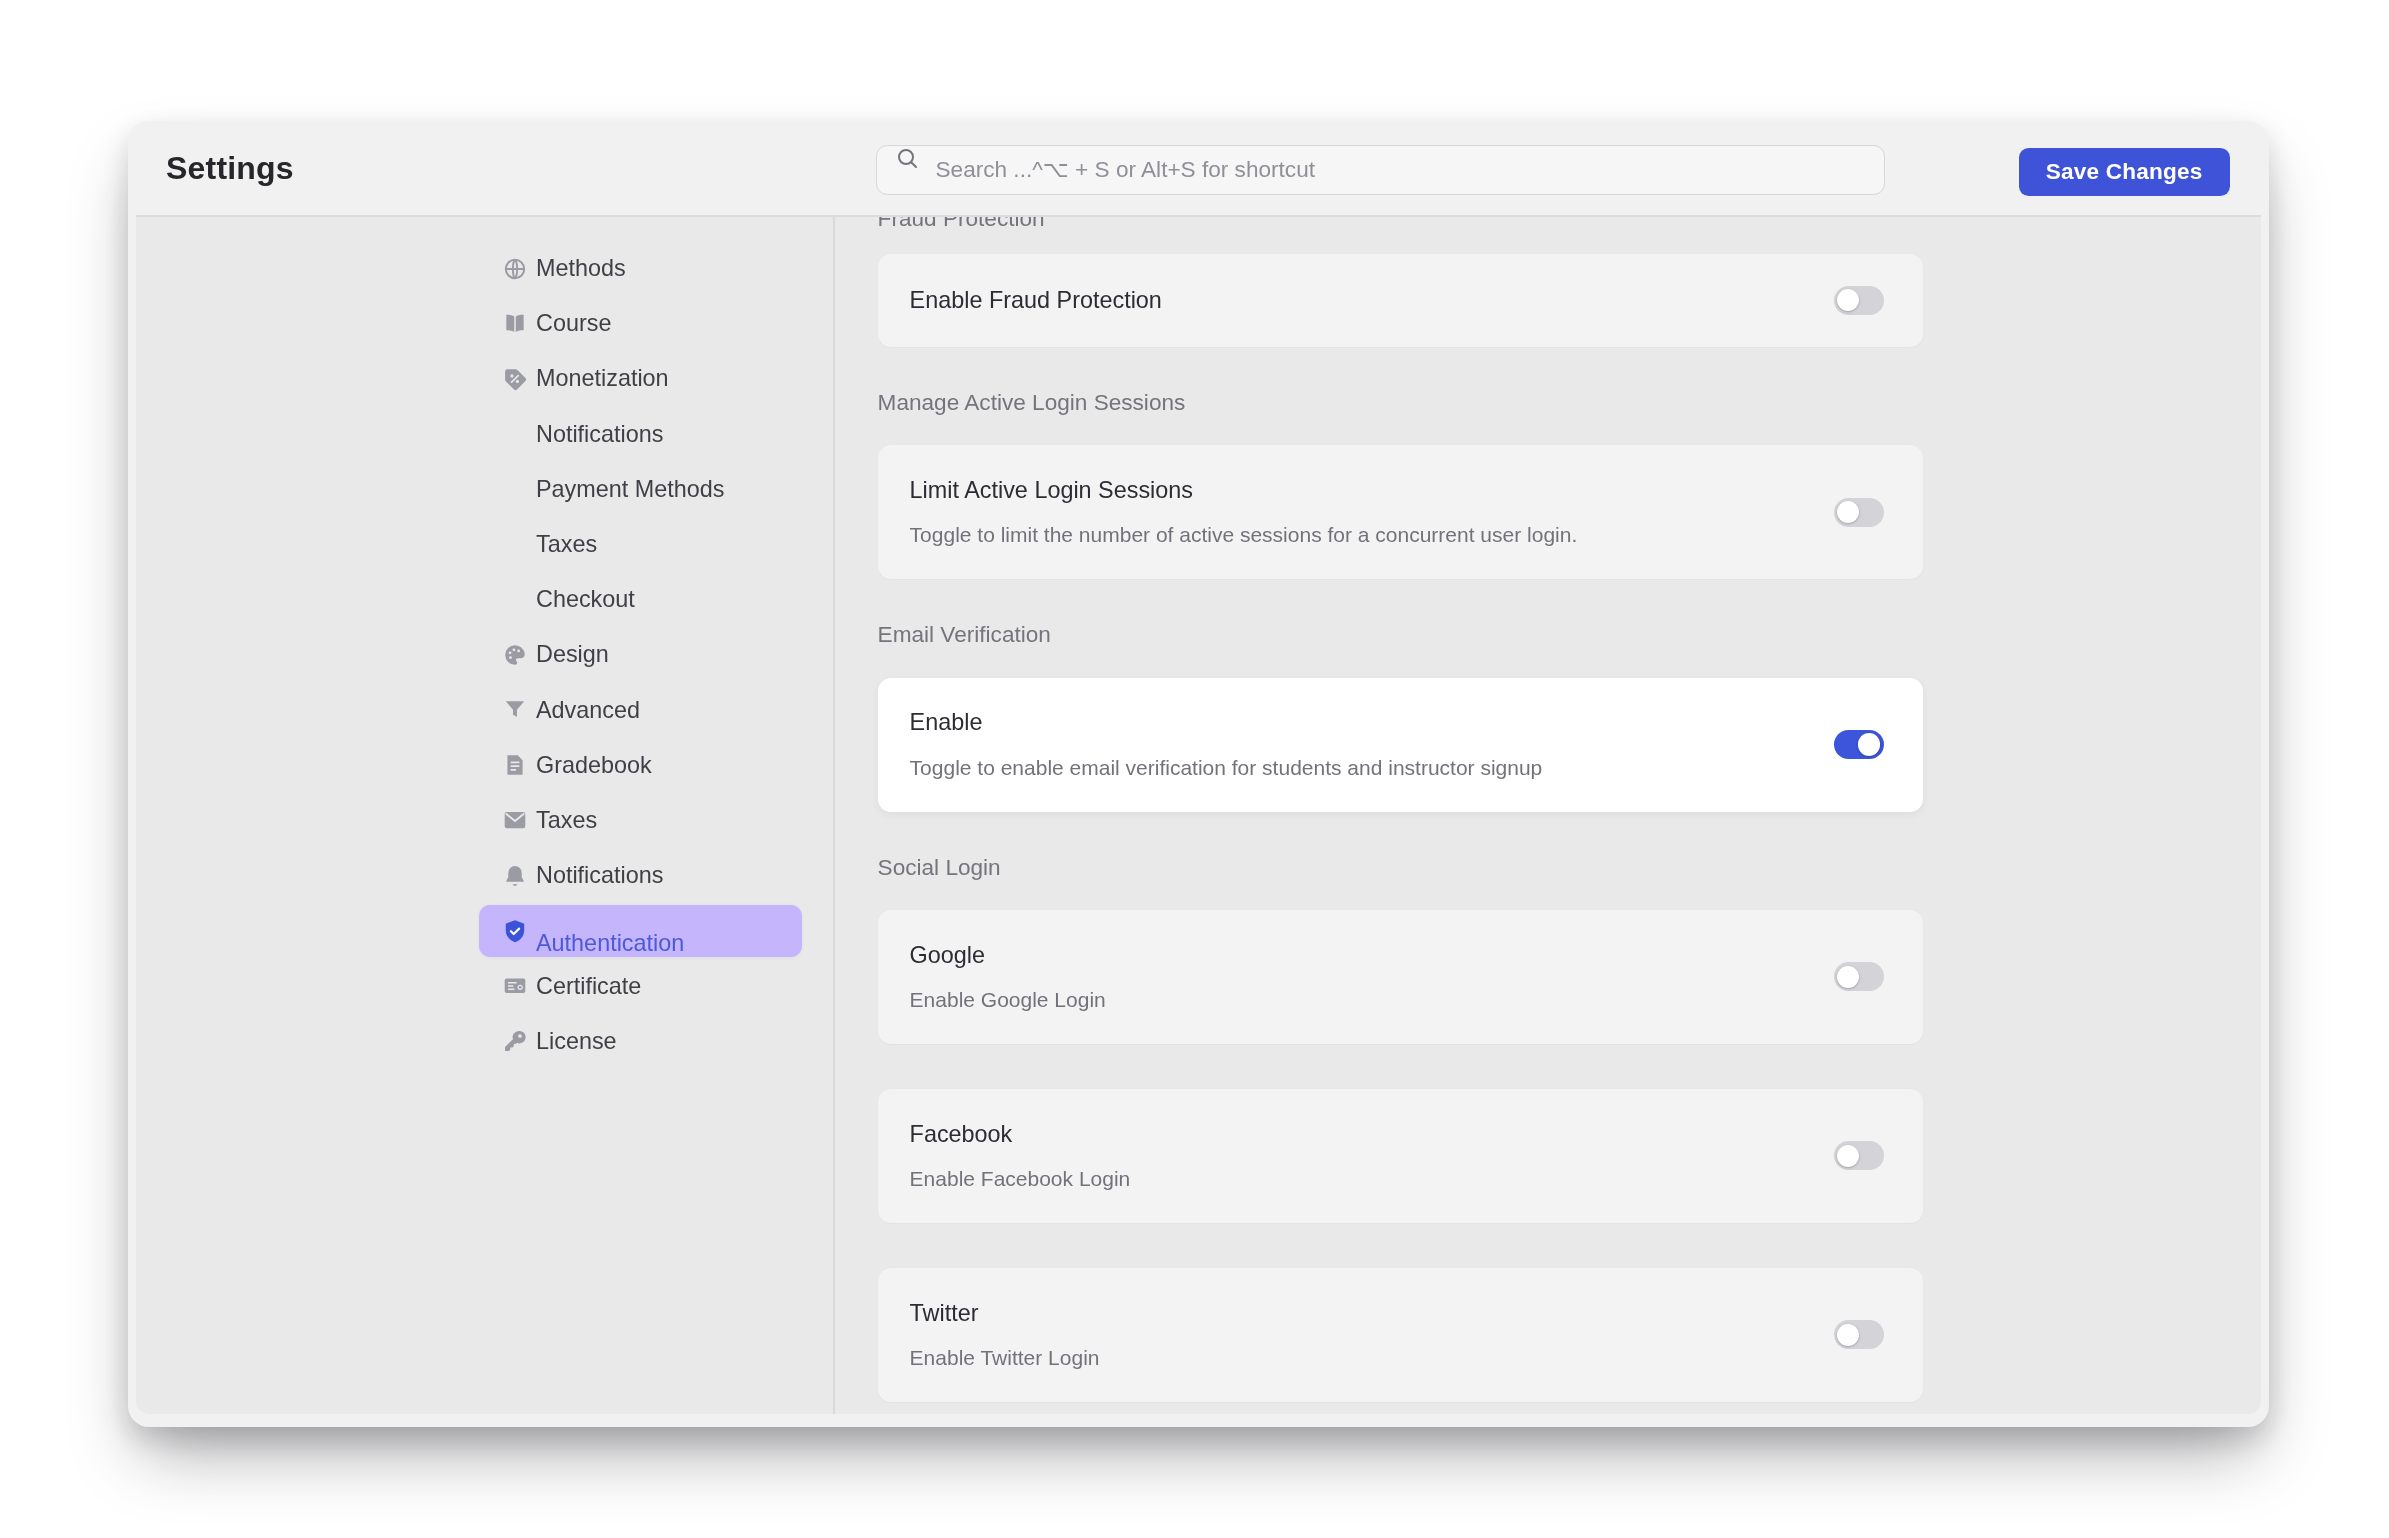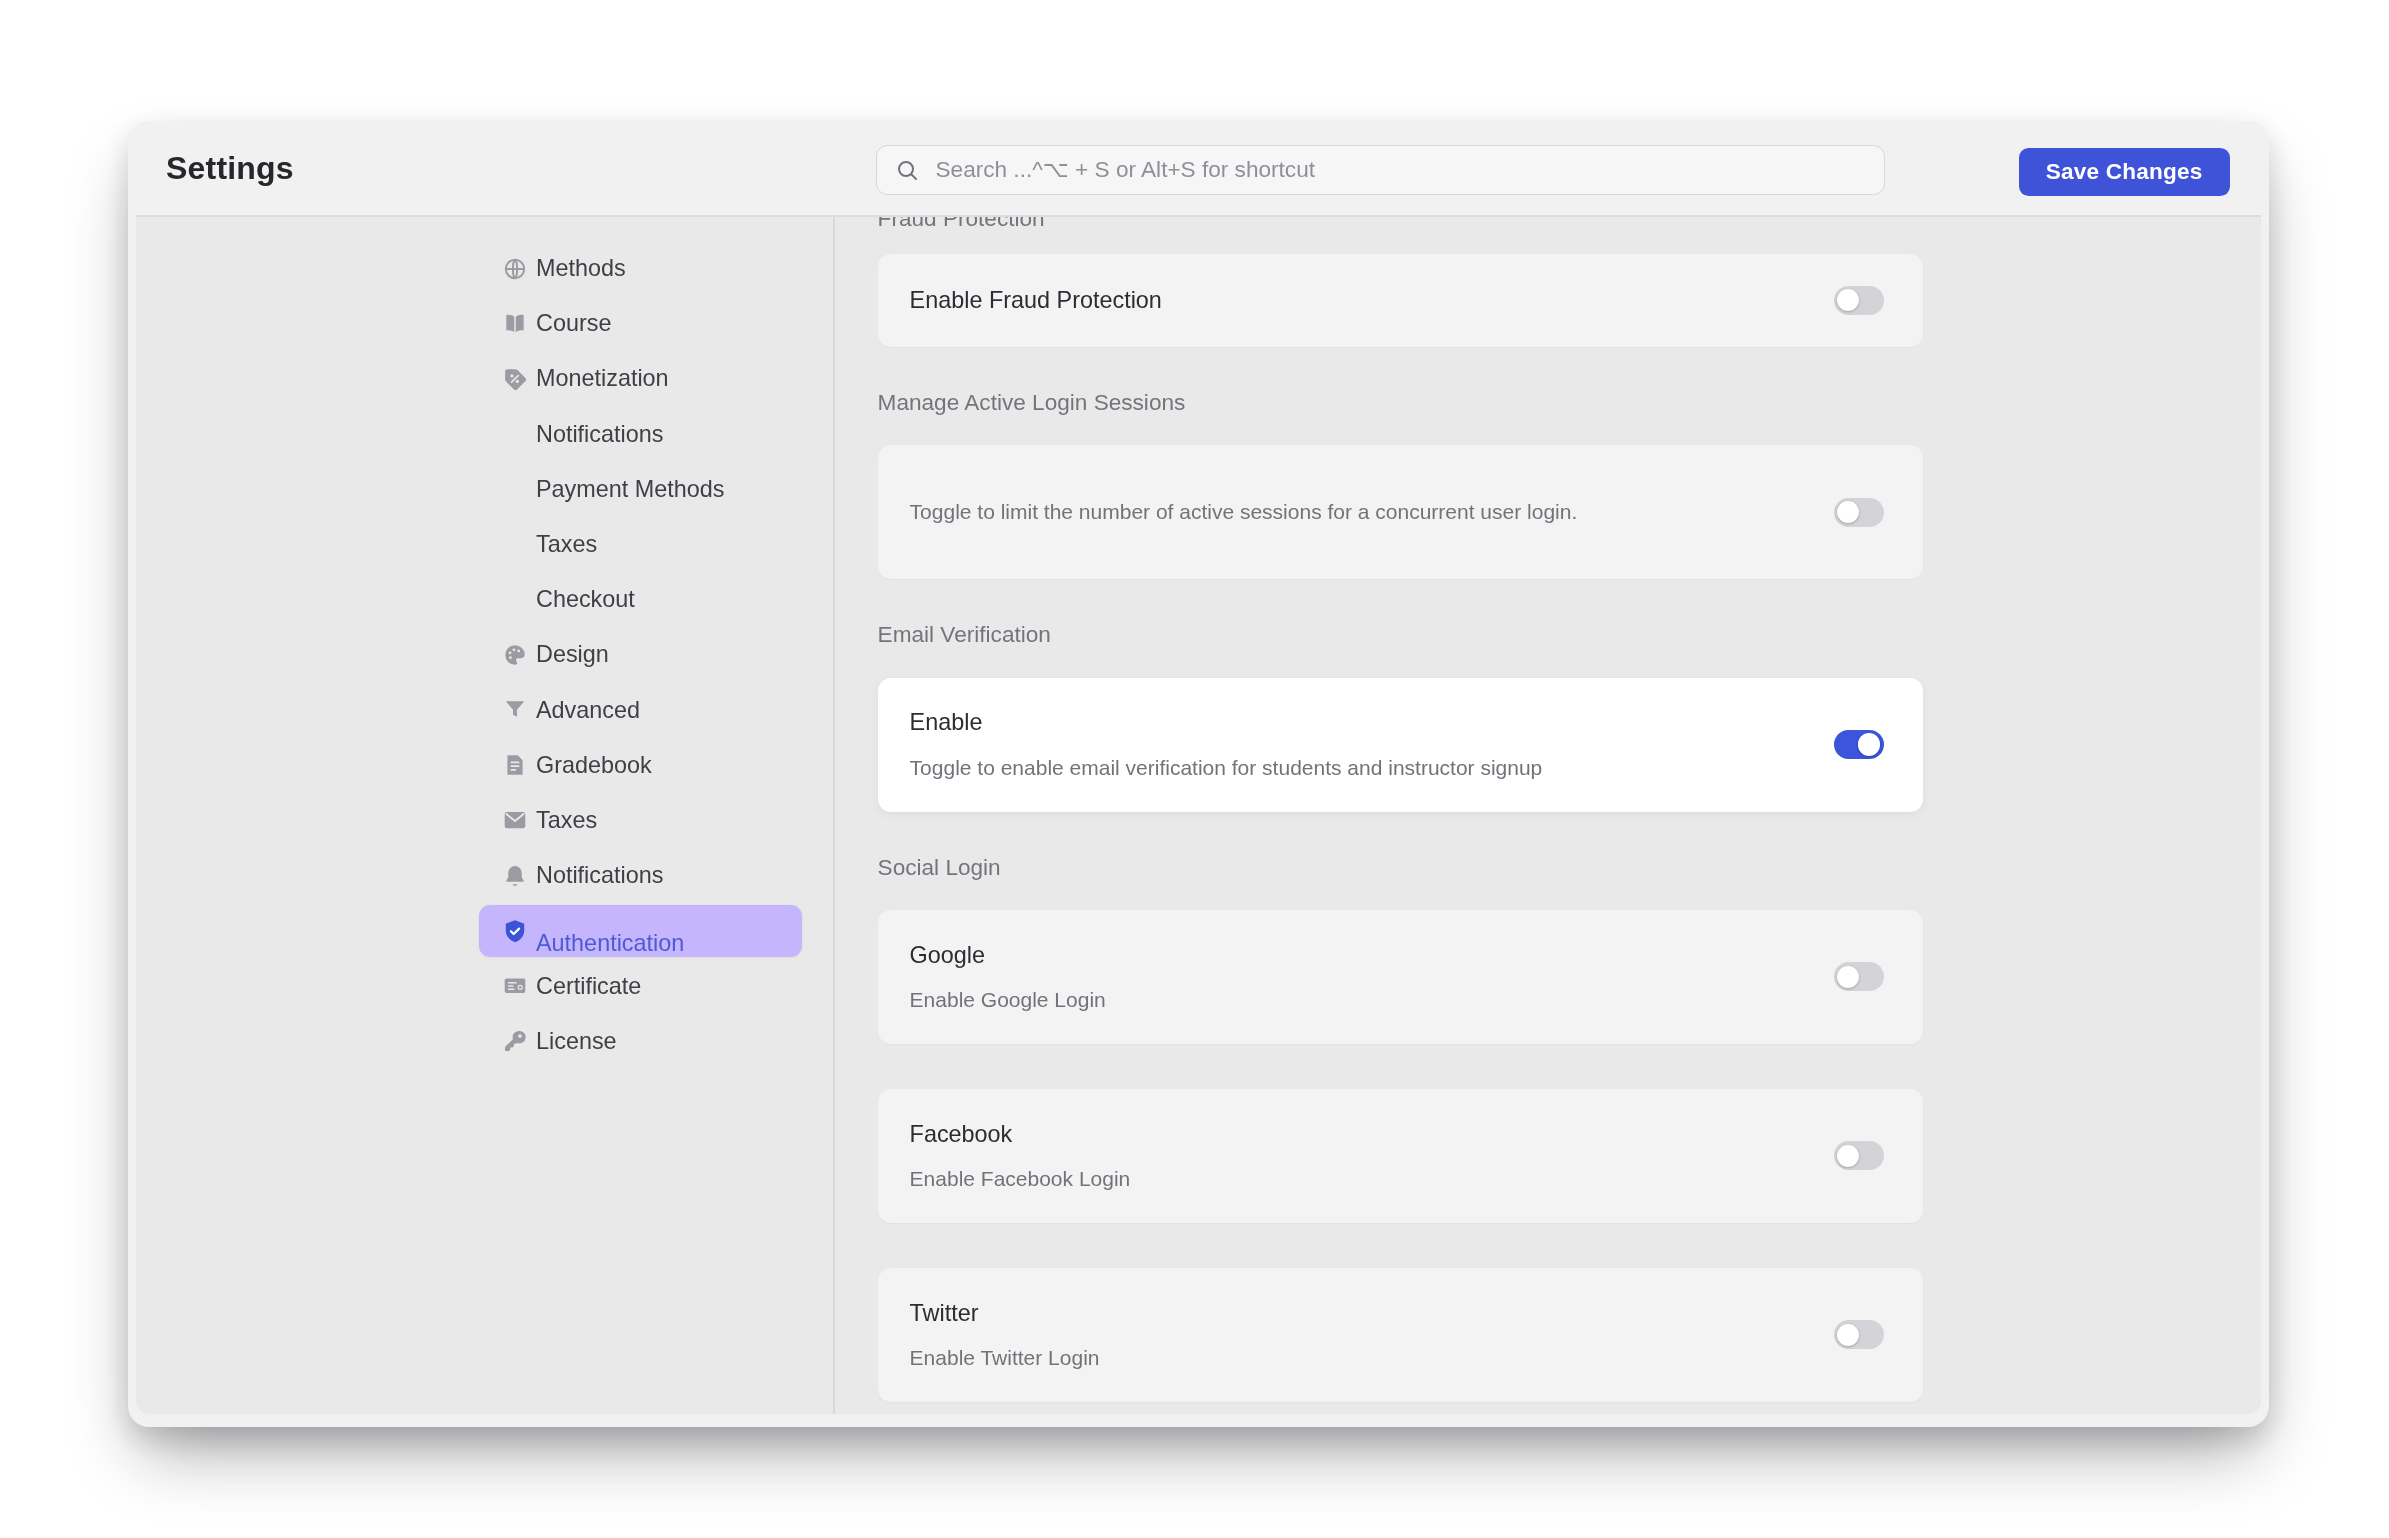--- a/index.html
+++ b/index.html
@@ -16,21 +16,21 @@
   }
   
   .header{position:relative;height:94px;flex:none;}
   .page-title{
     position:absolute;left:30px;top:0;line-height:94px;
     font-size:32px;font-weight:700;color:#26262b;letter-spacing:0.2px;
   }
   .search-box{
     position:absolute;left:740px;top:24px;width:1009px;height:50px;
     border:1.6px solid #d6d6db;background:#f6f6f7;border-radius:11.3px;
-    display:flex;align-items:center;gap:14.5px;padding:0 18px;box-sizing:border-box;
+    display:flex;gap:14.5px;padding:0 18px;box-sizing:border-box;
   }
   .search-box svg{flex:none;}
   .search-input{
     flex:1;border:none;outline:none;background:transparent;
     font-size:22.6px;color:#3c3c42;font-family:inherit;min-width:0;
   }
   .search-input::placeholder{color:#8f8f97;}
   .save-btn{
     position:absolute;right:31.5px;top:27.4px;height:48px;padding:0 27px;
     background:var(--accent,#3e53d8);color:#fff;font-size:22.6px;font-weight:700;
@@ -265,20 +265,21 @@
           </div>
           <div class="toggle">
             <div class="knob"></div>
           </div>
         </div>
 
         <div class="section-heading mt-head">Manage Active Login Sessions</div>
 
         <div class="card tall mt-card">
           <div class="card-text">
+            <div class="card-title">Limit Active Login Sessions</div>
             <div class="card-desc">Toggle to limit the number of active sessions for a concurrent user login.</div>
           </div>
           <div class="toggle">
             <div class="knob"></div>
           </div>
         </div>
 
         <div class="section-heading mt-head">Email Verification</div>
 
         <div class="card tall white mt-card">

